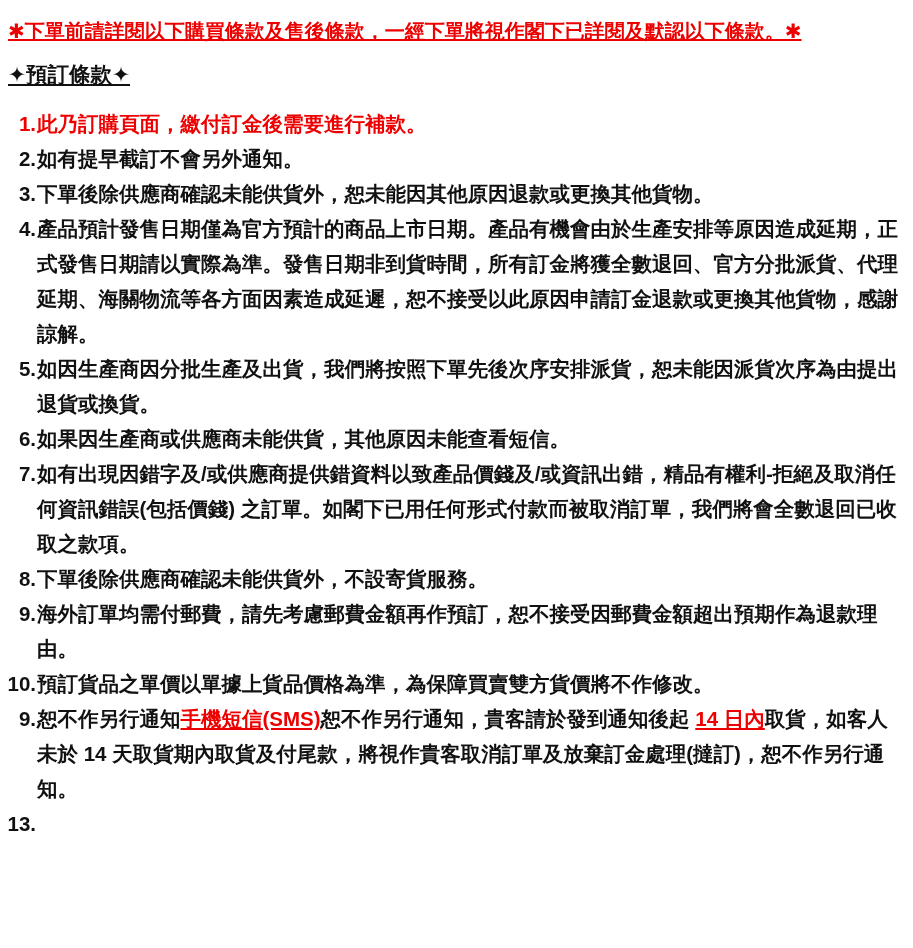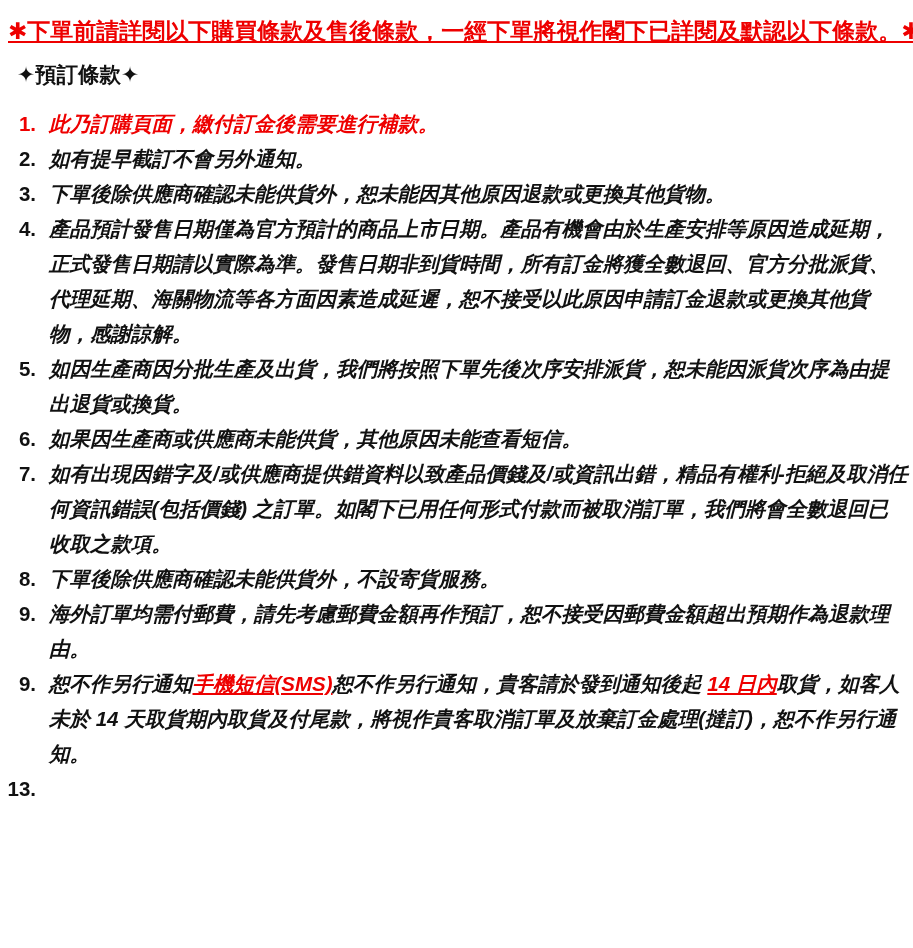--- a/index.html
+++ b/index.html
@@ -11,54 +11,53 @@
     height: 948px;
     box-sizing: border-box;
     padding: 16px 5px 0 6px;
     overflow: hidden;
     font-family: "Liberation Sans", "DejaVu Sans", sans-serif;
     font-weight: bold;
     color: #111111;
   }
   .notice {
     color: #ee0000;
-    font-size: 23px;
+    font-size: 20px;
     line-height: 30px;
     text-decoration: underline;
     margin-left: 2px;
     white-space: nowrap;
   }
   .section-title {
     margin-top: 15px;
     margin-left: 2px;
     font-size: 21.5px;
     line-height: 28px;
   }
   .section-title span {
-    margin-left: 9px;
+    text-decoration: underline;
   }
   .terms {
     margin-top: 17px;
   }
   .term {
     display: flex;
     align-items: flex-start;
     font-size: 20.5px;
     line-height: 35px;
   }
   .term .num {
     flex: 0 0 30px;
     text-align: right;
     white-space: nowrap;
   }
   .term .text {
     flex: 1;
-    margin-left: 13px;
+    margin-left: 1px;
     word-break: break-all;
-    font-style: italic;
   }
   .term.red .num,
   .t-red {
     color: #ee0000;
   }
   .t-red-link {
     color: #ee0000;
     text-decoration: underline;
   }
 </style>
@@ -109,20 +108,24 @@
   <div class="term">
     <span class="num">8.</span>
     <span class="text"><span>下單後除供應商確認未能供貨外，不設寄貨服務。</span></span>
   </div>
 
   <div class="term">
     <span class="num">9.</span>
     <span class="text"><span>海外訂單均需付郵費，請先考慮郵費金額再作預訂，恕不接受因郵費金額超出預期作為退款理由。</span></span>
   </div>
 
+  <div class="term">
+    <span class="num">10.</span>
+    <span class="text"><span>預訂貨品之單價以單據上貨品價格為準，為保障買賣雙方貨價將不作修改。</span></span>
+  </div>
 
   <div class="term">
     <span class="num">9.</span>
     <span class="text"><span>恕不作另行通知</span><span class="t-red-link">手機短信(SMS)</span><span>恕不作另行通知，貴客請於發到通知後起 </span><span class="t-red-link">14 日內</span><span>取貨，如客人未於 14 天取貨期內取貨及付尾款，將視作貴客取消訂單及放棄訂金處理(撻訂)，恕不作另行通知。</span></span>
   </div>
 
 
   <div class="term">
     <span class="num">13.</span>
     <span class="text"></span>

